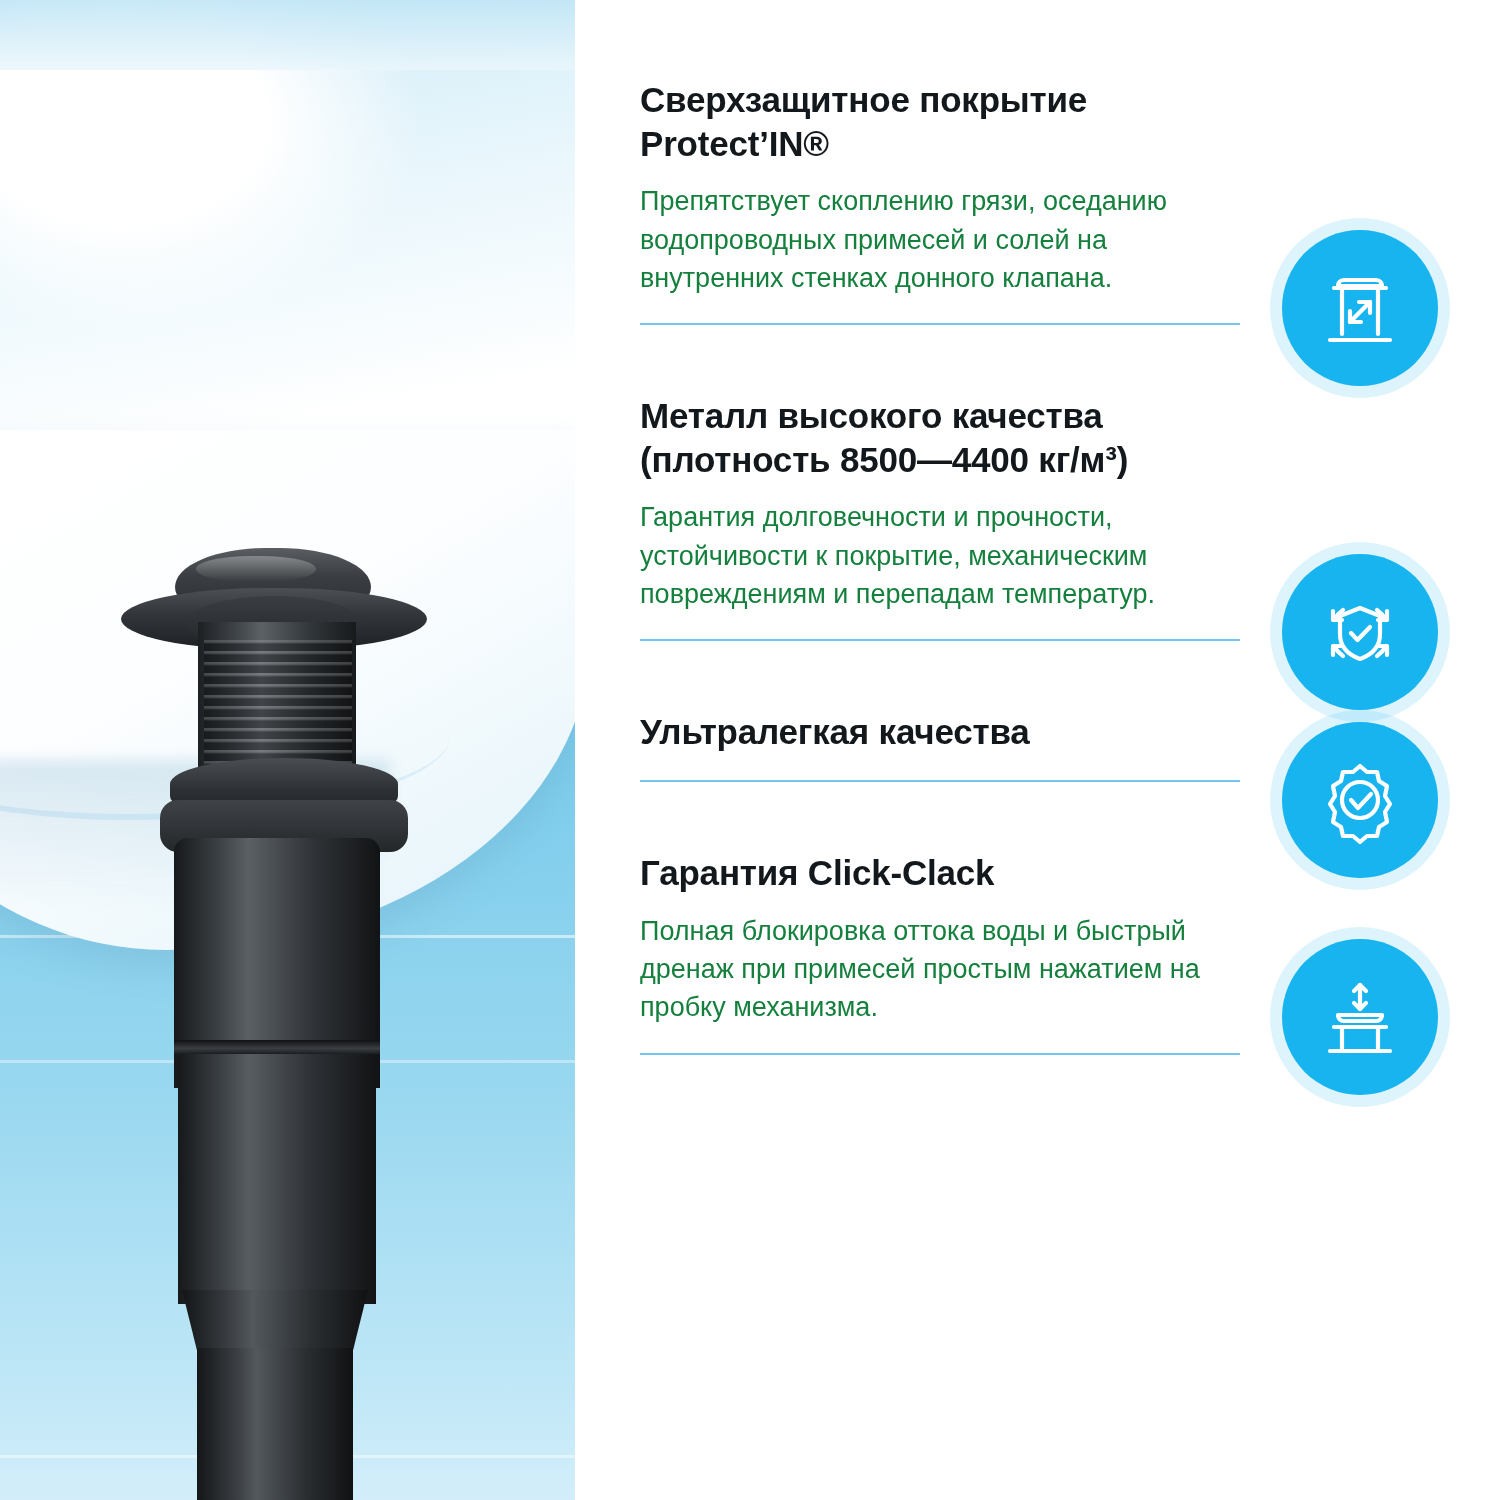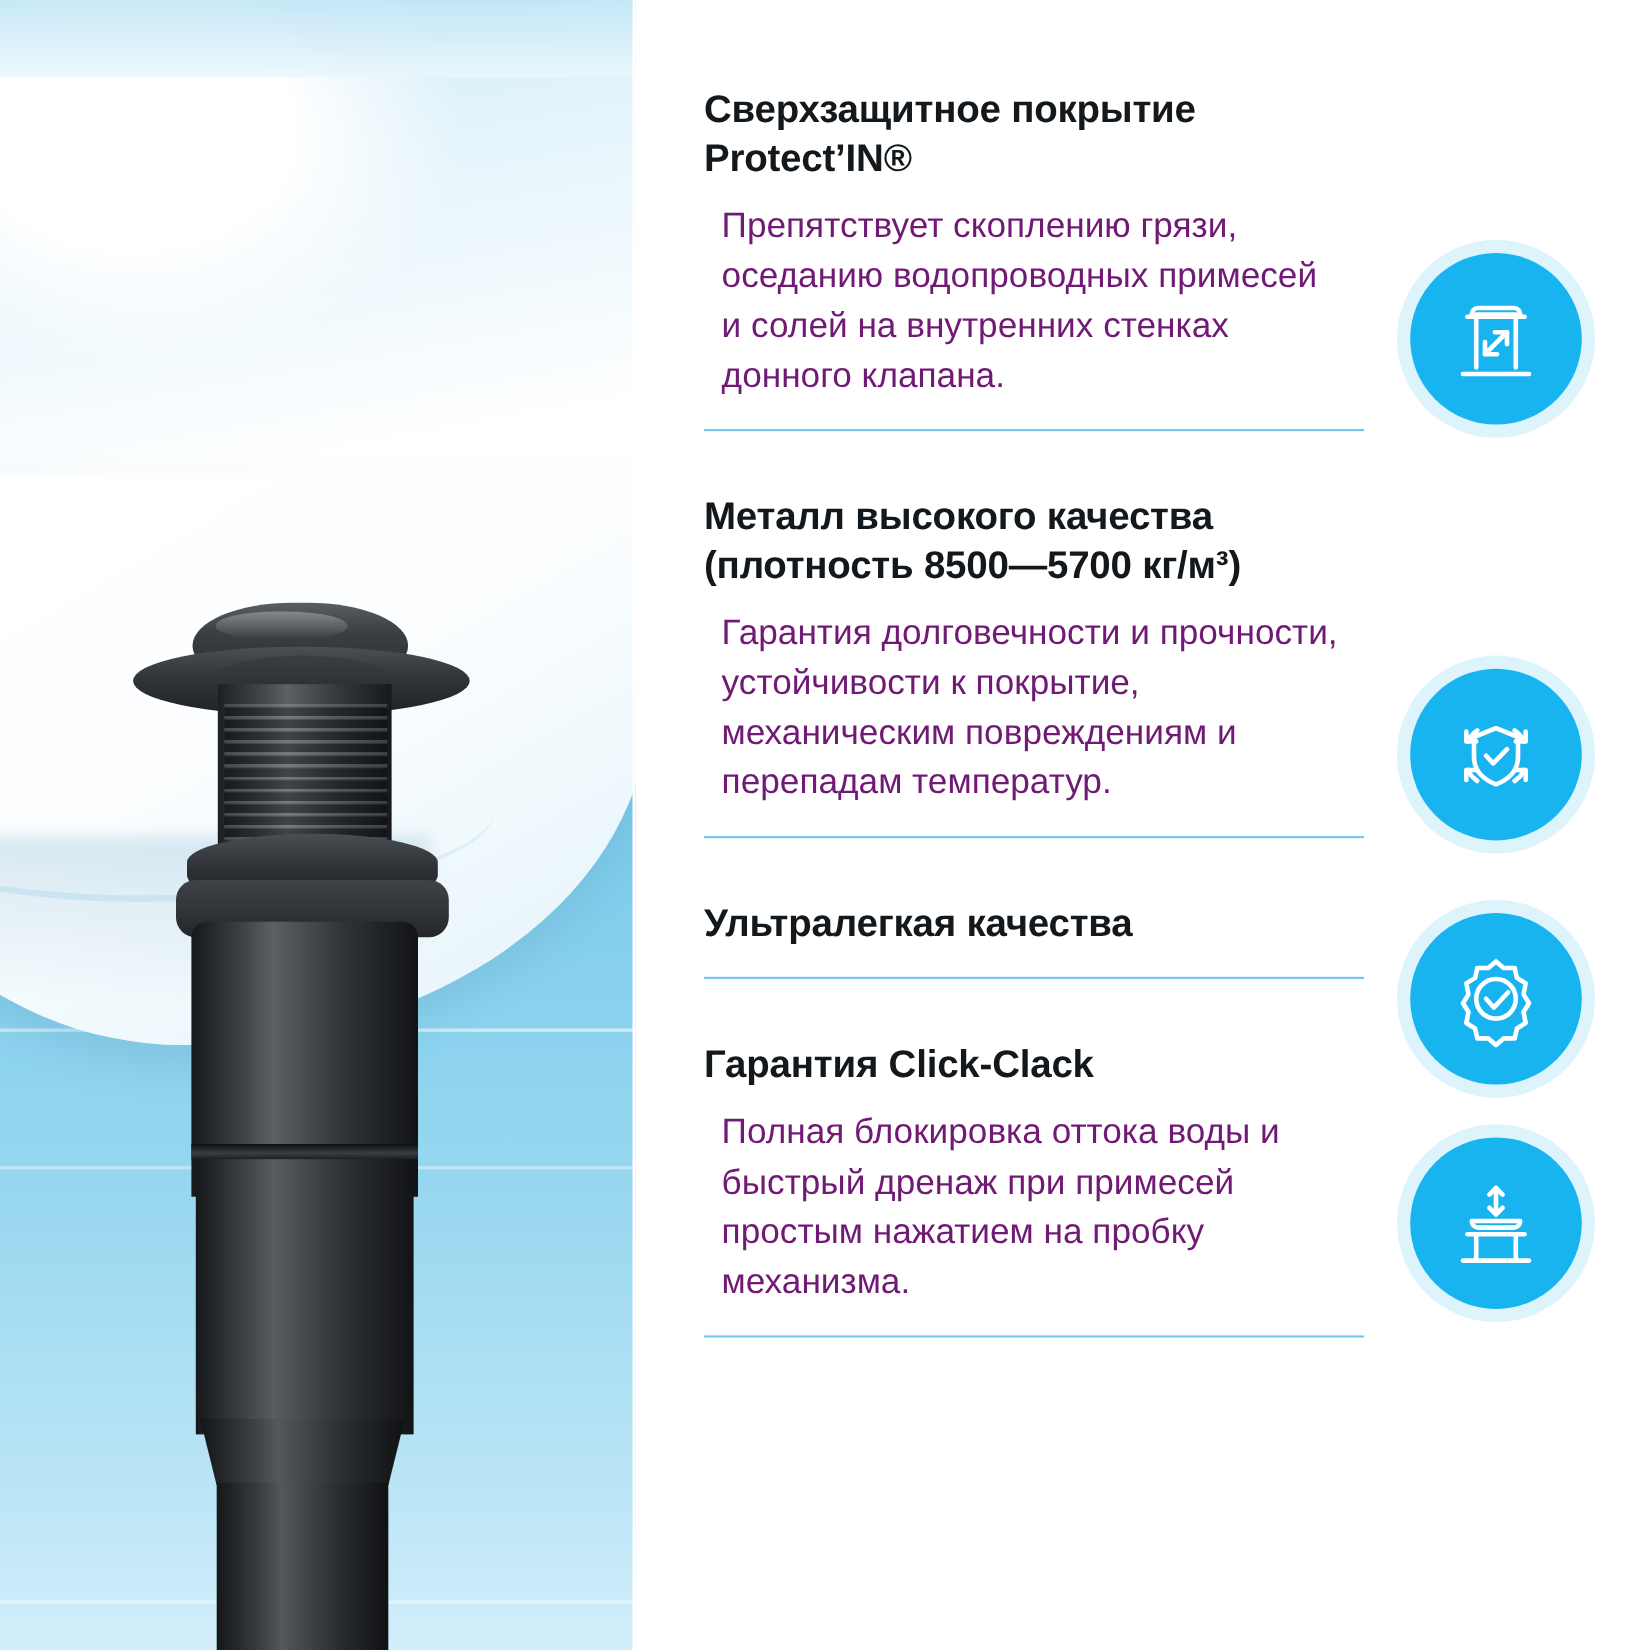--- a/index.html
+++ b/index.html
@@ -166,41 +166,42 @@
     background: #ffffff;
   }
 
   
   .content {
     position: relative;
     flex: 1 1 auto;
     padding: 78px 60px 40px 62px;
     display: flex;
     flex-direction: column;
+    gap: 13px;
   }
   .feature {
     position: relative;
     padding-right: 200px;
     padding-bottom: 22px;
   }
   .feature + .feature { padding-top: 34px; }
   .f-title {
     font-size: 35px;
     font-weight: bold;
     line-height: 1.26;
     color: #13181c;
     letter-spacing: -0.2px;
     margin: 0 0 16px 0;
     max-width: 620px;
   }
   .f-desc {
-    font-size: 32px;
+    font-size: 27px;
     line-height: 1.42;
-    color: #701a75;
-    margin: 16px;
+    color: #15803d;
+    margin: 0;
     max-width: 620px;
   }
   .rule {
     margin-top: 26px;
     height: 2px;
     width: 100%;
     background: #45b6ea;
     opacity: .75;
   }
   .badge {
@@ -267,21 +268,21 @@
           <path d="M28 26v46M64 26v46"></path>
           <path d="M16 78h60"></path>
           <path d="M56 40 36 60"></path>
           <path d="M56 40h-11M56 40v11"></path>
           <path d="M36 60h11M36 60v-11"></path>
         </svg>
       </div>
     </section>
 
     <section class="feature">
-      <h2 class="f-title">Металл высокого качества  (плотность 8500—5700 кг/м³)</h2>
+      <h2 class="f-title">Металл высокого качества  (плотность 8500—4400 кг/м³)</h2>
       <p class="f-desc">Гарантия долговечности и прочности, устойчивости к покрытие, механическим повреждениям и перепадам температур.</p>
       <div class="rule"></div>
       <div class="badge b2">
         <svg width="92" height="92" viewBox="0 0 92 92" fill="none" stroke="#ffffff" stroke-width="4.2" stroke-linecap="round" stroke-linejoin="round">
           <path d="M46 22 26 30v18c0 13 9 21 20 25 11-4 20-12 20-25V30l-20-8z"></path>
           <path d="M37 47l6.5 7L56 41"></path>
           <path d="M20 34a30 30 0 0 1 9-10"></path>
           <path d="M19 25v9h9"></path>
           <path d="M72 34a30 30 0 0 0-9-10"></path>
           <path d="M73 25v9h-9"></path>

